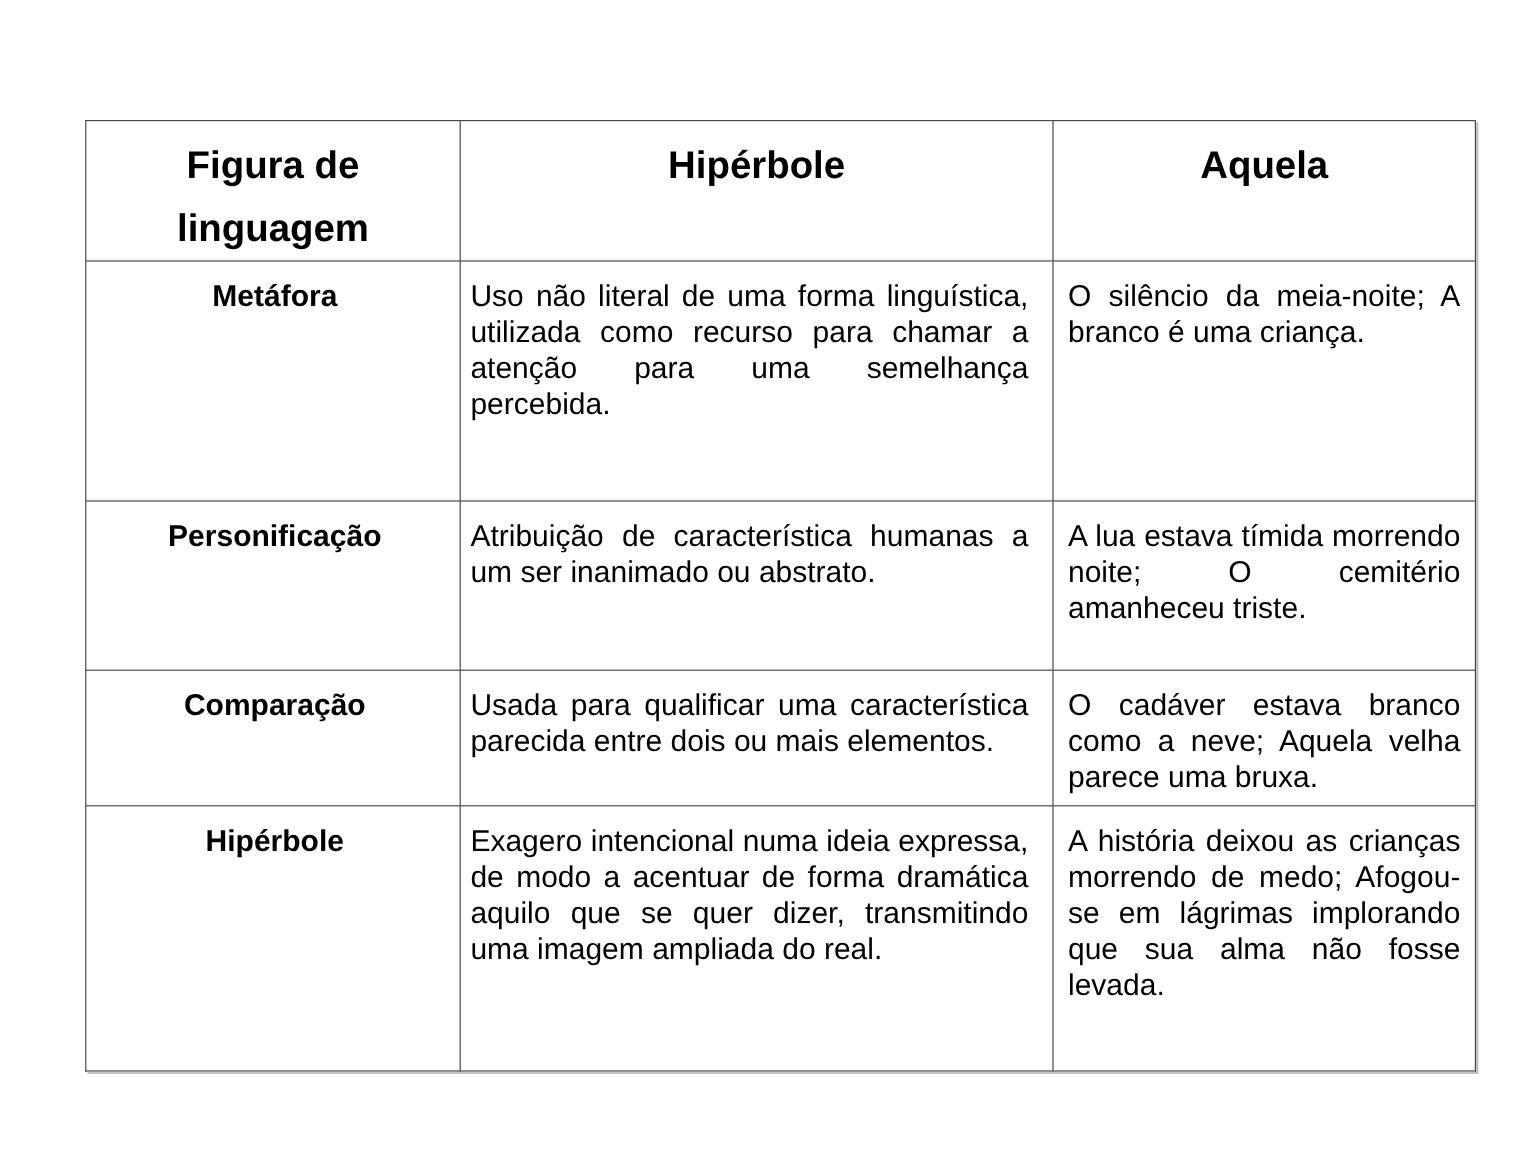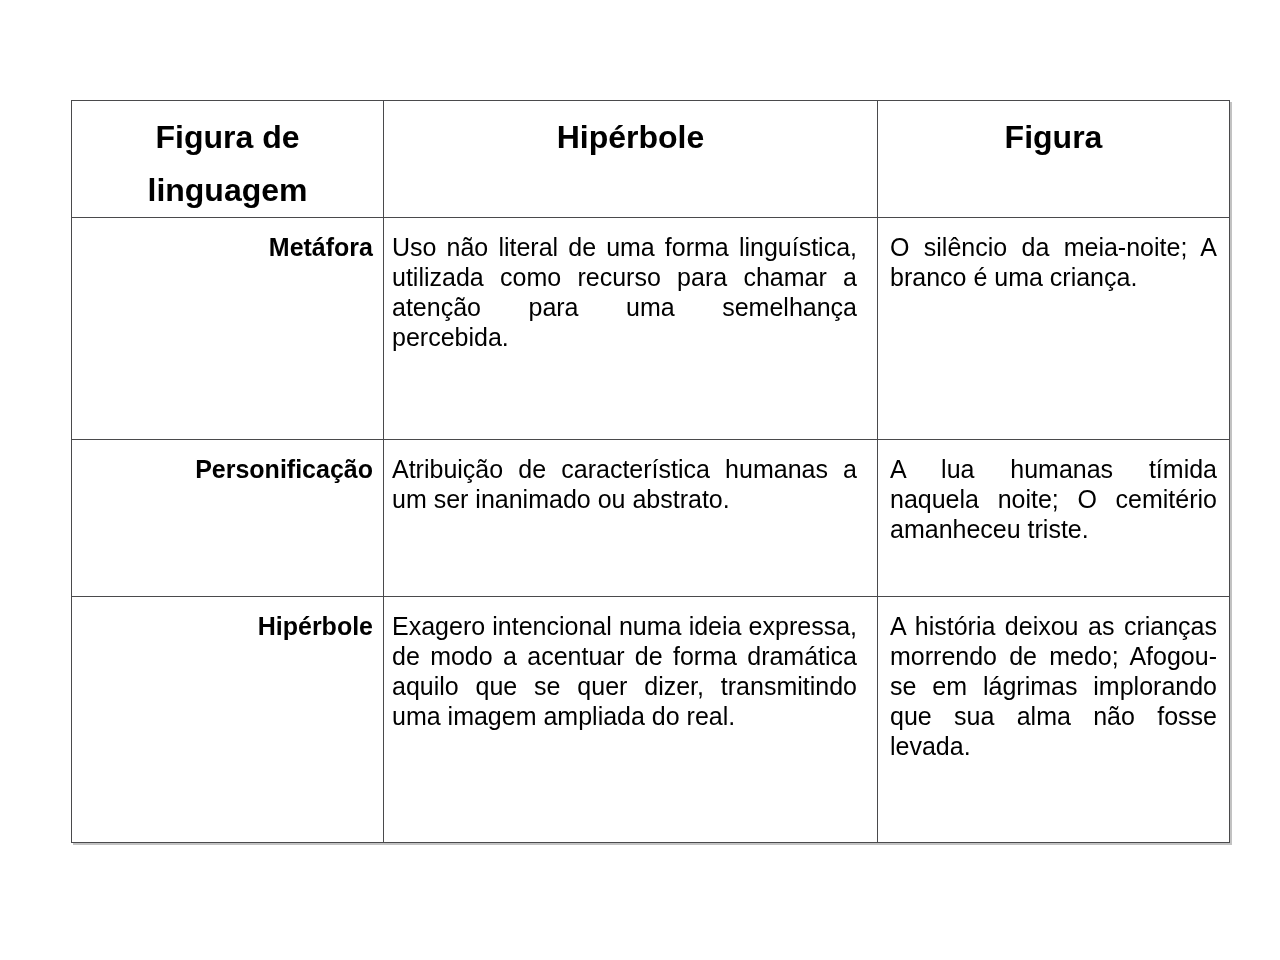--- a/index.html
+++ b/index.html
@@ -56,21 +56,21 @@
     padding: 10px 14px 0 14px;
   }
 
   td {
     font-size: 25px;
     line-height: 30px;
     padding-top: 14px;
   }
   td.figure {
     font-weight: bold;
-    text-align: right;
+    text-align: center;
     padding-left: 13px;
     padding-right: 10px;
   }
   td.expl {
     text-align: justify;
     padding-left: 8px;
     padding-right: 20px;
   }
   td.example {
     padding-left: 12px;
@@ -84,33 +84,38 @@
   <table class="fig-table">
     <colgroup>
       <col class="c1">
       <col class="c2">
       <col class="c3">
     </colgroup>
     <thead>
       <tr>
         <th class="th">Figura de linguagem</th>
         <th class="th">Hipérbole</th>
-        <th class="th">Figura</th>
+        <th class="th">Aquela</th>
       </tr>
     </thead>
     <tbody>
       <tr class="r1">
         <td class="figure">Metáfora</td>
         <td class="expl">Uso não literal de uma forma linguística, utilizada como recurso para chamar a atenção para uma semelhança percebida.</td>
         <td class="expl example">O silêncio da meia-noite; A branco é uma criança.</td>
       </tr>
       <tr class="r2">
         <td class="figure">Personificação</td>
         <td class="expl">Atribuição de característica humanas a um ser inanimado ou abstrato.</td>
-        <td class="expl example">A lua humanas tímida naquela noite; O cemitério amanheceu triste.</td>
+        <td class="expl example">A lua estava tímida morrendo noite; O cemitério amanheceu triste.</td>
+      </tr>
+      <tr class="r3">
+        <td class="figure">Comparação</td>
+        <td class="expl">Usada para qualificar uma característica parecida entre dois ou mais elementos.</td>
+        <td class="expl example">O cadáver estava branco como a neve; Aquela velha parece uma bruxa.</td>
       </tr>
       <tr class="r4">
         <td class="figure">Hipérbole</td>
         <td class="expl">Exagero intencional numa ideia expressa, de modo a acentuar de forma dramática aquilo que se quer dizer, transmitindo uma imagem ampliada do real.</td>
         <td class="expl example">A história deixou as crianças morrendo de medo; Afogou-se em lágrimas implorando que sua alma não fosse levada.</td>
       </tr>
     </tbody>
   </table>
 </div>
 

